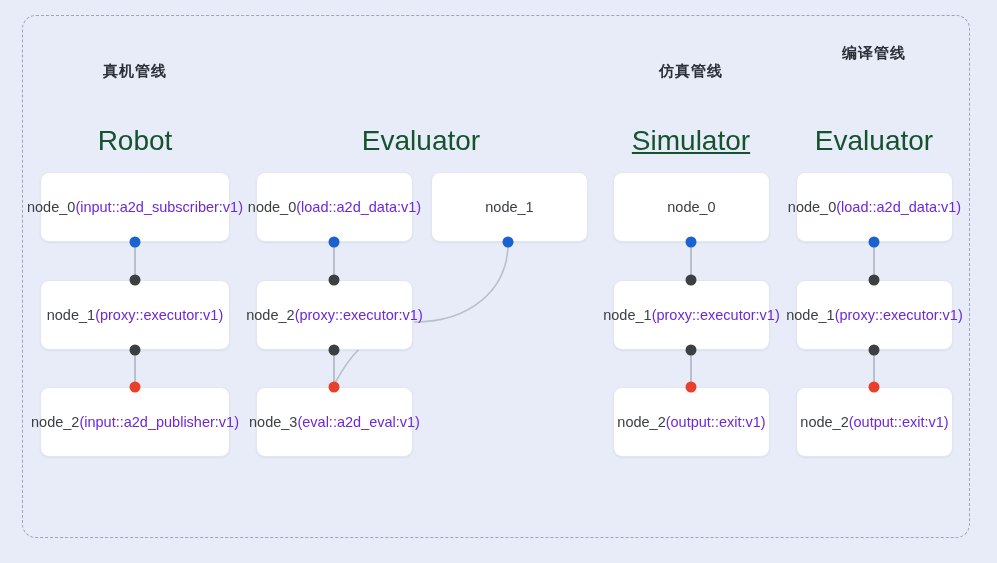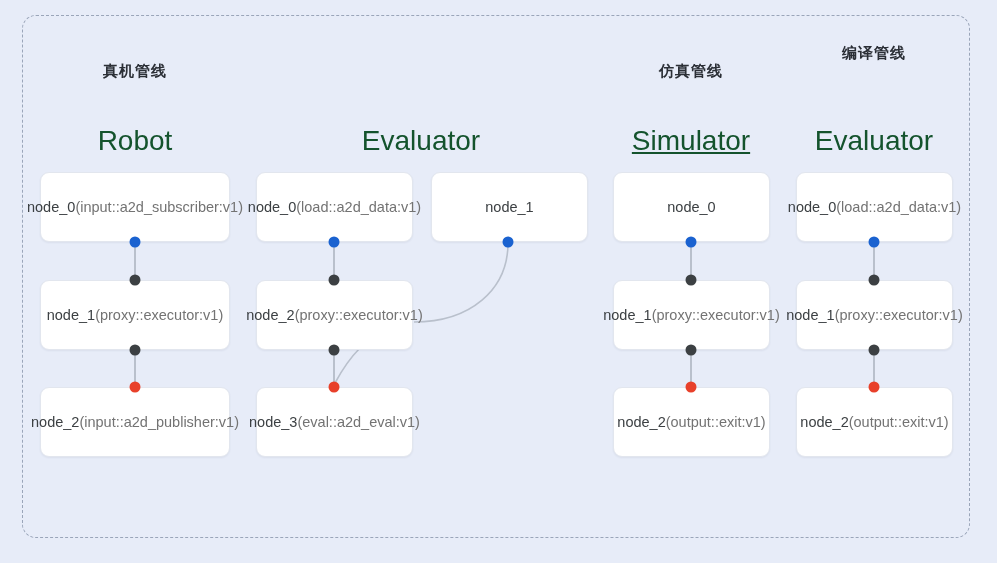--- a/index.html
+++ b/index.html
@@ -65,21 +65,21 @@
     justify-content: center;
     text-align: center;
   }
   .node-name {
     color: #3c4043;
     font-size: 14.5px;
     line-height: 21px;
     white-space: nowrap;
   }
   .node-spec {
-    color: #737373;
+    color: #6d28d9;
     font-size: 14.5px;
     line-height: 21px;
     white-space: nowrap;
     text-align: center;
   }
   
   .dot {
     position: absolute;
     width: 11px;
     height: 11px;

